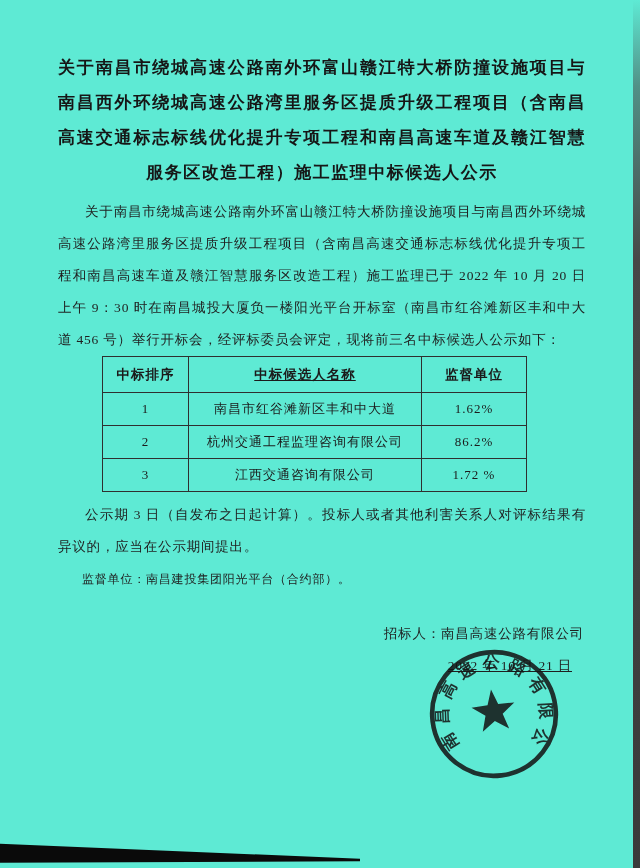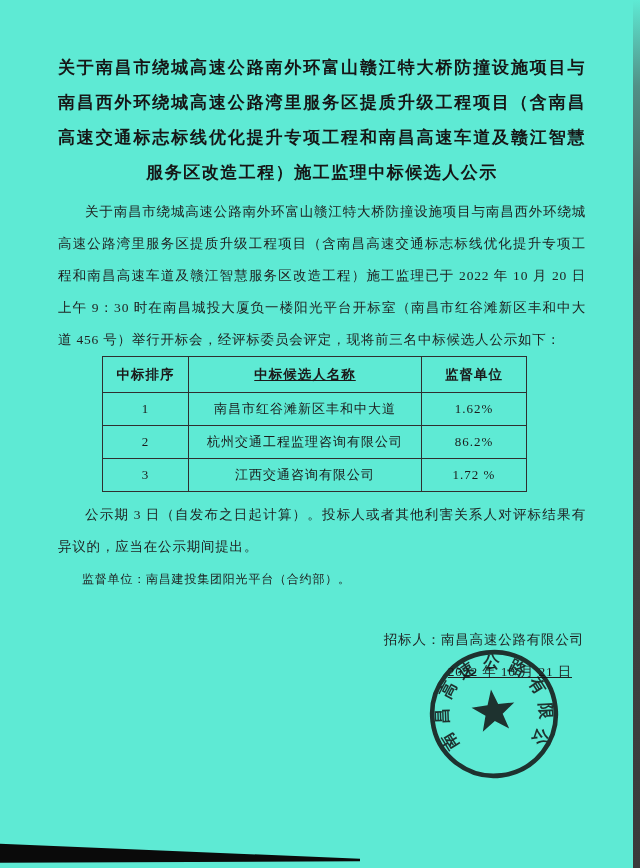--- a/index.html
+++ b/index.html
@@ -52,21 +52,21 @@
   .bid-table td{height:32px;}
   .col-rank{width:85px;}
   .col-name{width:232px;text-decoration:underline;}
   .col-rate{width:104px;}
   .notice-par{margin-top:7px;}
   .plain-line{
     font-size:12px;line-height:32px;letter-spacing:0.8px;
     text-indent:2em;margin:0;color:#1f1f1f;
   }
   .sign-block{
-    margin-top:29px;text-align:right;font-size:13.5px;
+    margin-top:23px;text-align:right;font-size:13.5px;
     line-height:32px;letter-spacing:0.8px;color:#1f1f1f;
   }
   .sign-bidder{margin:0;padding-right:2px;}
   .sign-date{margin:0;padding-right:14px;text-decoration:underline;}
   .stamp{
     position:absolute;left:426px;top:646px;width:136px;height:136px;
     opacity:0.86;transform:rotate(-7deg);
   }
   .stamp svg{width:100%;height:100%;}
 </style>

